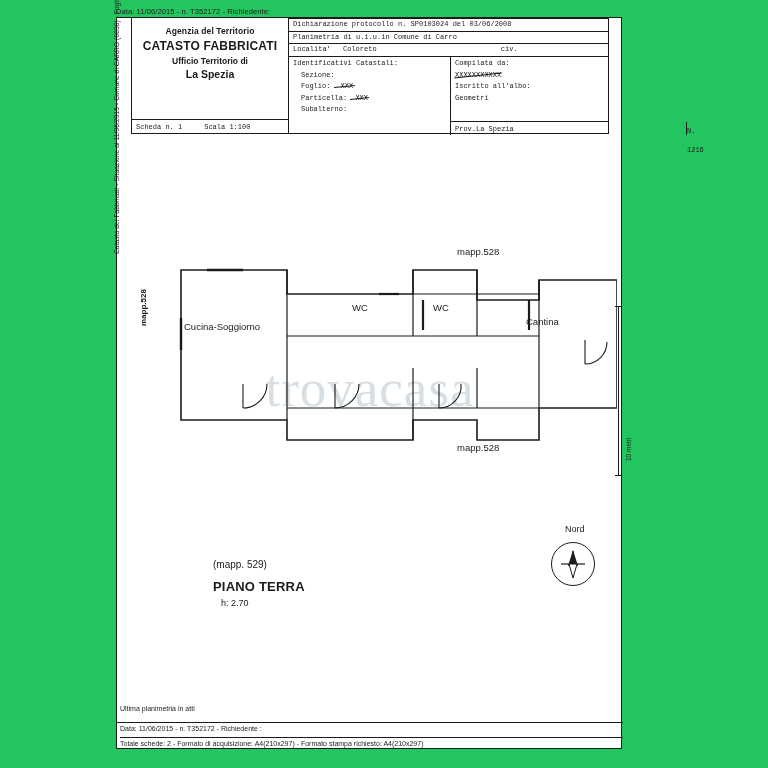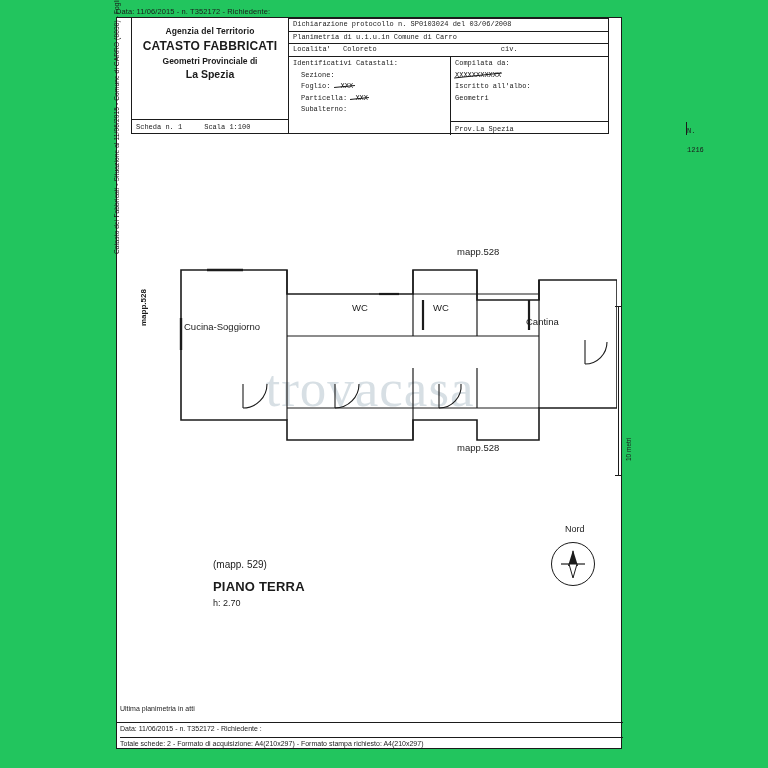--- a/index.html
+++ b/index.html
@@ -220,21 +220,21 @@
   .lower {
     position: absolute;
     left: 96px; top: 504px;
     font-family: "Liberation Sans", sans-serif;
   }
   .lower .mapp529 { font-size: 10px; margin-top: 37px; }
   .lower .piano {
     font-size: 13px; font-weight: bold;
     margin-top: 9px; letter-spacing: .2px;
   }
-  .lower .h { font-size: 9px; margin-top: 4px; margin-left: 0; }
+  .lower .h { font-size: 9px; margin-top: 4px; margin-left: 8px; }
 
   
   .compass-wrap {
     position: absolute;
     left: 428px; top: 506px;
     width: 70px; height: 80px;
   }
   .compass-label {
     position: absolute;
     left: 20px; top: 0;
@@ -280,21 +280,21 @@
 
   <div class="top-meta">Data: 11/06/2015 - n. T352172 - Richiedente:</div>
 
   <div class="doc-frame">
 
     <div class="hdr">
 
       <div class="hdr-left">
         <div class="l1">Agenzia del Territorio</div>
         <div class="l2">CATASTO FABBRICATI</div>
-        <div class="l3">Geometri Provinciale di</div>
+        <div class="l3">Ufficio Territorio di</div>
         <div class="l4">La Spezia</div>
       </div>
 
       <div class="scheda-bar">
         <span class="s1">Scheda n. 1</span>
         <span class="s2">Scala 1:100</span>
       </div>
 
       <div class="hdr-right">
         <div class="hr-row ln">Dichiarazione protocollo n. SP0103024 del  03/06/2008</div>

